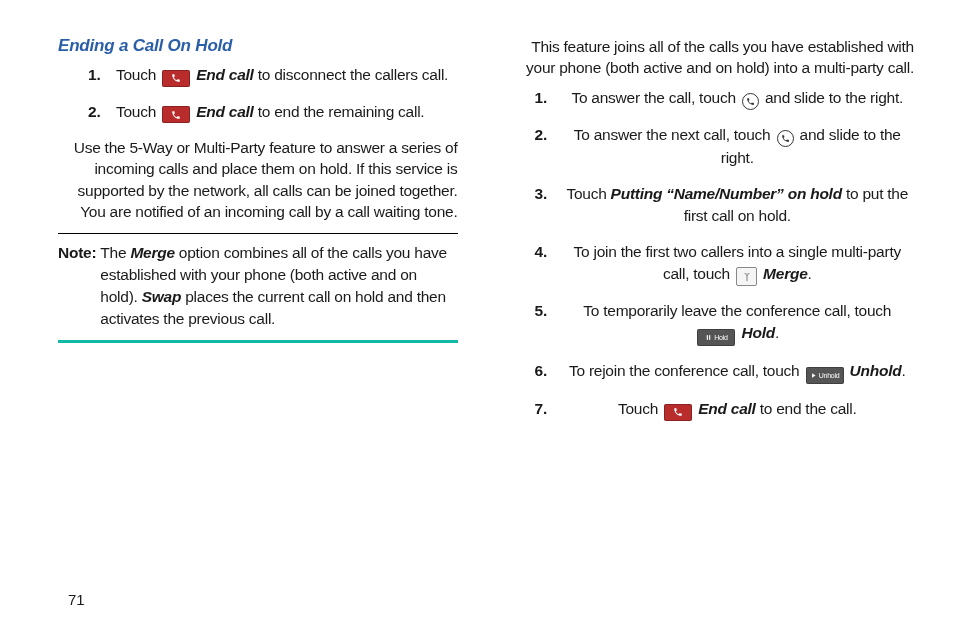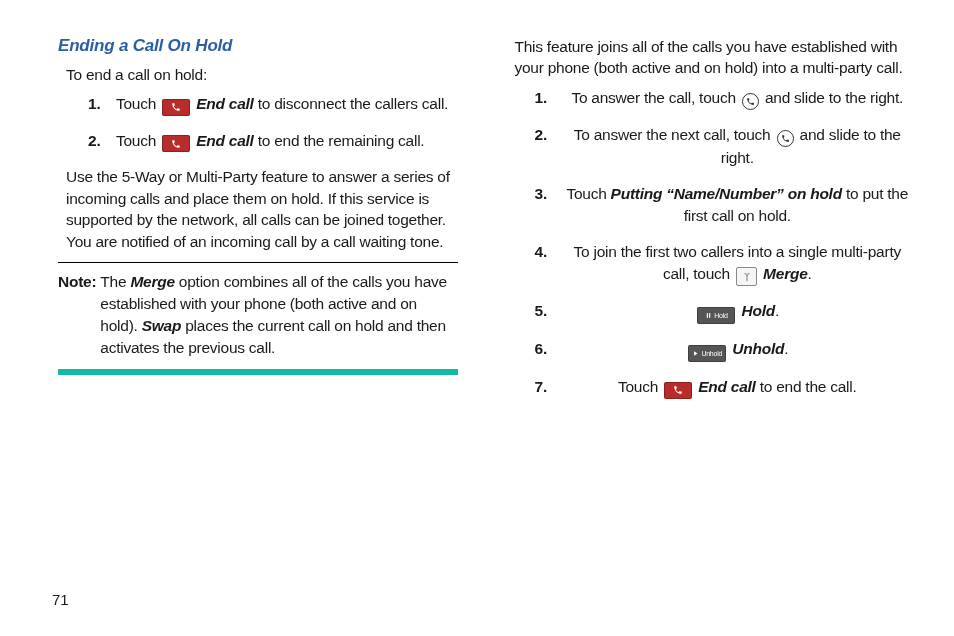--- a/index.html
+++ b/index.html
@@ -32,20 +32,21 @@
     letter-spacing: -0.2px;
     margin: 0 0 8px 0;
     font-stretch: condensed;
   }
   .para {
     font-size: 15.5px;
     line-height: 1.38;
     letter-spacing: -0.25px;
     margin: 2px 0 8px 0;
     font-stretch: condensed;
+    text-align: right;
   }
   .indent1 { margin-left: 8px; }
   ol.steps {
     list-style: none;
     margin: 4px 0 8px 0;
     padding: 0 0 0 58px;
     counter-reset: step;
   }
   ol.steps > li {
     counter-increment: step;
@@ -63,21 +64,21 @@
     top: 0;
     font-size: 15.5px;
   }
   .sub {
     display: block;
     margin-top: 14px;
   }
   .note-block {
     margin: 10px 0 0 0;
     border-top: 1px solid #000;
-    border-bottom: 6px solid #14b8a6;
+    border-bottom: 3px solid #14b8a6;
     padding: 8px 2px 10px 0;
   }
   .note-row {
     display: flex;
     font-size: 15.5px;
     line-height: 1.42;
     letter-spacing: -0.25px;
   }
   .note-label {
     font-weight: 700;
@@ -124,37 +125,36 @@
   .icon.merge {
     width: 19px; height: 17px;
     border: 1px solid #888;
     background: #f5f5f5;
     border-radius: 2px;
     align-items: center; justify-content: center;
   }
   .icon.merge svg { width: 10px; height: 10px; }
   .pagenum {
     position: absolute;
-    left: 52px;
+    left: 68px;
     bottom: 28px;
     font-size: 15px;
     letter-spacing: -0.2px;
   }
   ol.steps.right { padding-left: 46px; text-align: center; }
   ol.steps.right > li::before { left: -26px; }
 </style>
 </head>
 <body>
 
 <div class="page">
 
   <div class="col">
 
     <h3 class="heading">Ending a Call On Hold</h3>
-    <p class="para indent1">To end a call on hold:</p>
 
     <ol class="steps">
       <li>
         <span>Touch </span>
         <span class="icon endcall">
           <span class="inner">
             <svg viewBox="0 0 24 24" fill="#fff">
                 <path d="M6.6 10.8c1.4 2.8 3.8 5.2 6.6 6.6l2.2-2.2c.3-.3.7-.4 1-.2 1.1.4 2.3.6 3.6.6.6 0 1 .4 1 1v3.4c0 .6-.4 1-1 1C10.6 21 3 13.4 3 4c0-.6.4-1 1-1h3.4c.6 0 1 .4 1 1 0 1.2.2 2.4.6 3.6.1.4 0 .8-.2 1l-2.2 2.2z"></path>
               </svg>
           </span>
@@ -218,30 +218,32 @@
         <span>To join the first two callers into a single multi-party call, touch </span>
         <span class="icon merge">
           <svg viewBox="0 0 24 24" fill="none" stroke="#666" stroke-width="2">
               <path d="M7 3l5 6 5-6M12 9v12" stroke-linecap="round"></path>
               <path d="M10 3l2 2 2-2" fill="#666" stroke="none"></path>
             </svg>
         </span>
         <strong>Merge</strong><span>.</span>
       </li>
       <li>
+        <span>To temporarily leave the conference call, touch </span>
         <span class="icon btn wider">
           <svg viewBox="0 0 24 24" fill="#fff">
               <rect x="6" y="4" width="4" height="16"></rect>
               <rect x="14" y="4" width="4" height="16"></rect>
             </svg>
           <span>Hold</span>
         </span>
         <strong>Hold</strong><span>.</span>
       </li>
       <li>
+        <span>To rejoin the conference call, touch </span>
         <span class="icon btn wider">
           <svg viewBox="0 0 24 24" fill="#fff">
               <path d="M7 4l12 8-12 8z"></path>
             </svg>
           <span>Unhold</span>
         </span>
         <strong>Unhold</strong><span>.</span>
       </li>
       <li>
         <span>Touch </span>

